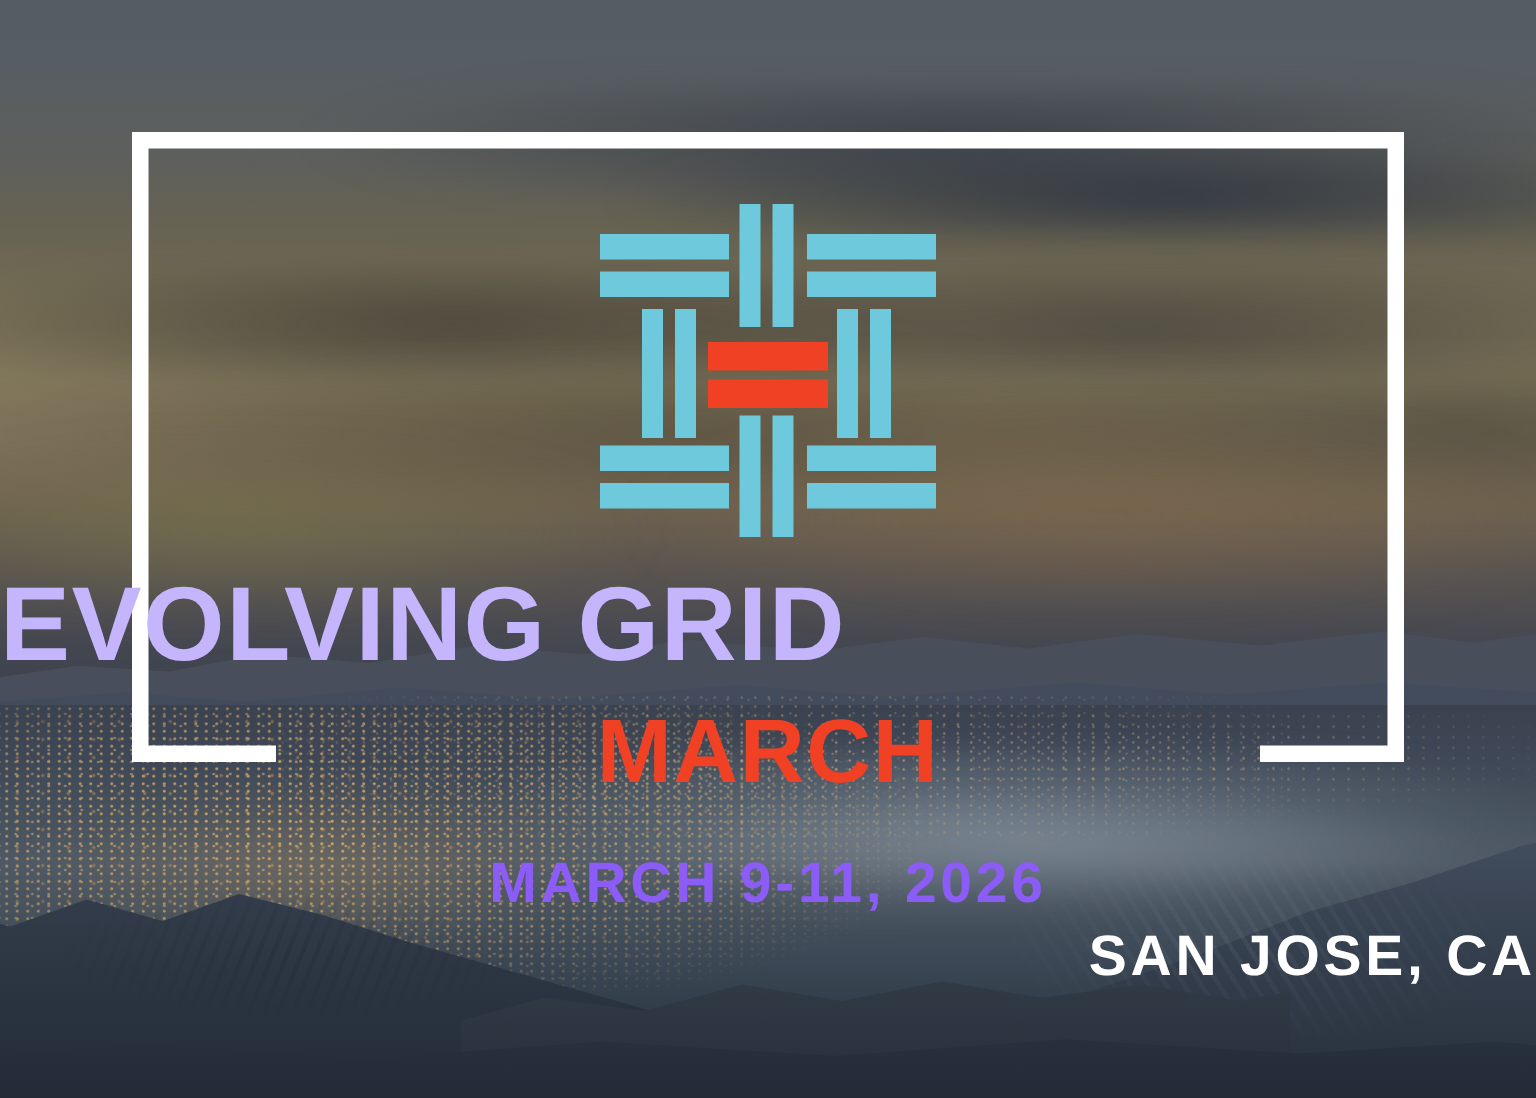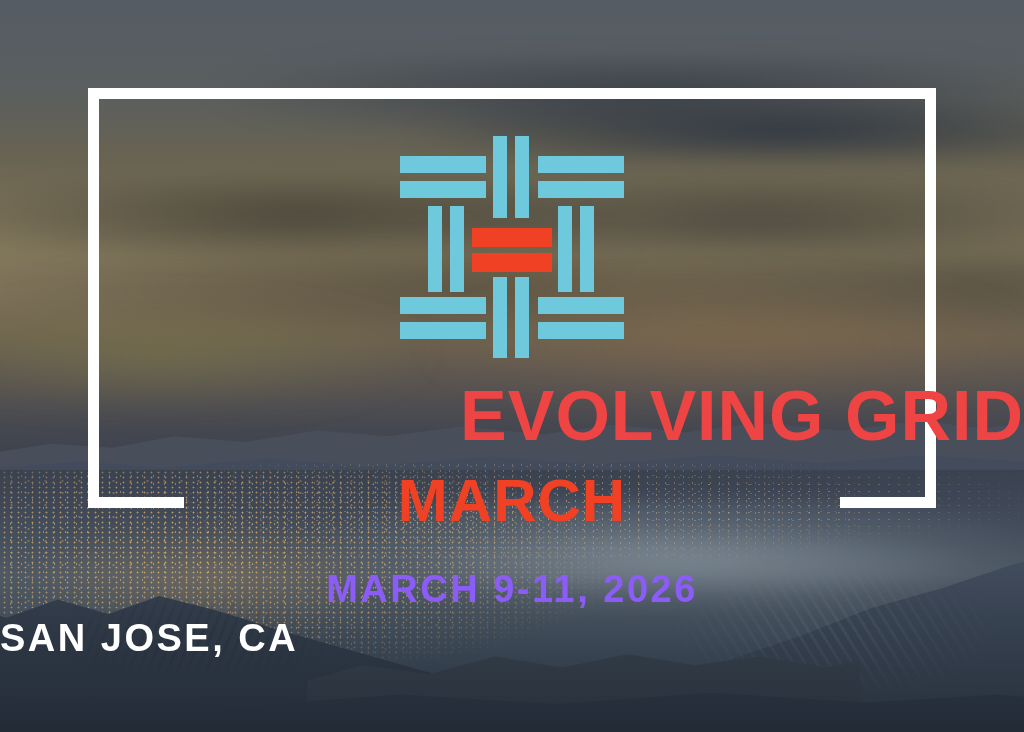--- a/index.html
+++ b/index.html
@@ -194,22 +194,22 @@
   .fr-bl{position:absolute;left:0;bottom:0;width:96px;height:11px;background:#fff;}
   .fr-br{position:absolute;right:0;bottom:0;width:96px;height:11px;background:#fff;}
 
   
   .logo{position:absolute;left:396px;top:136px;width:232px;height:222px;}
   .bar{position:absolute;}
 
   
   .title{
     position:absolute;left:0;right:0;top:381px;
-    text-align:right;
-    color:#ef4444;
+    text-align:left;
+    color:#c4b5fd;
     font-size:70px;
     font-weight:bold;
     letter-spacing:1px;
     line-height:1;
     white-space:nowrap;
   }
   .subtitle{
     position:absolute;left:0;right:0;top:471px;
     text-align:center;
     color:#f04124;
@@ -224,21 +224,21 @@
     text-align:center;
     color:#8b5cf6;
     font-size:38px;
     font-weight:bold;
     letter-spacing:2.5px;
     line-height:1;
     white-space:nowrap;
   }
   .location{
     position:absolute;left:0;right:0;top:619px;
-    text-align:left;
+    text-align:right;
     color:#ffffff;
     font-size:38px;
     font-weight:bold;
     letter-spacing:2.5px;
     line-height:1;
     white-space:nowrap;
   }
 </style>
 </head>
 <body>

